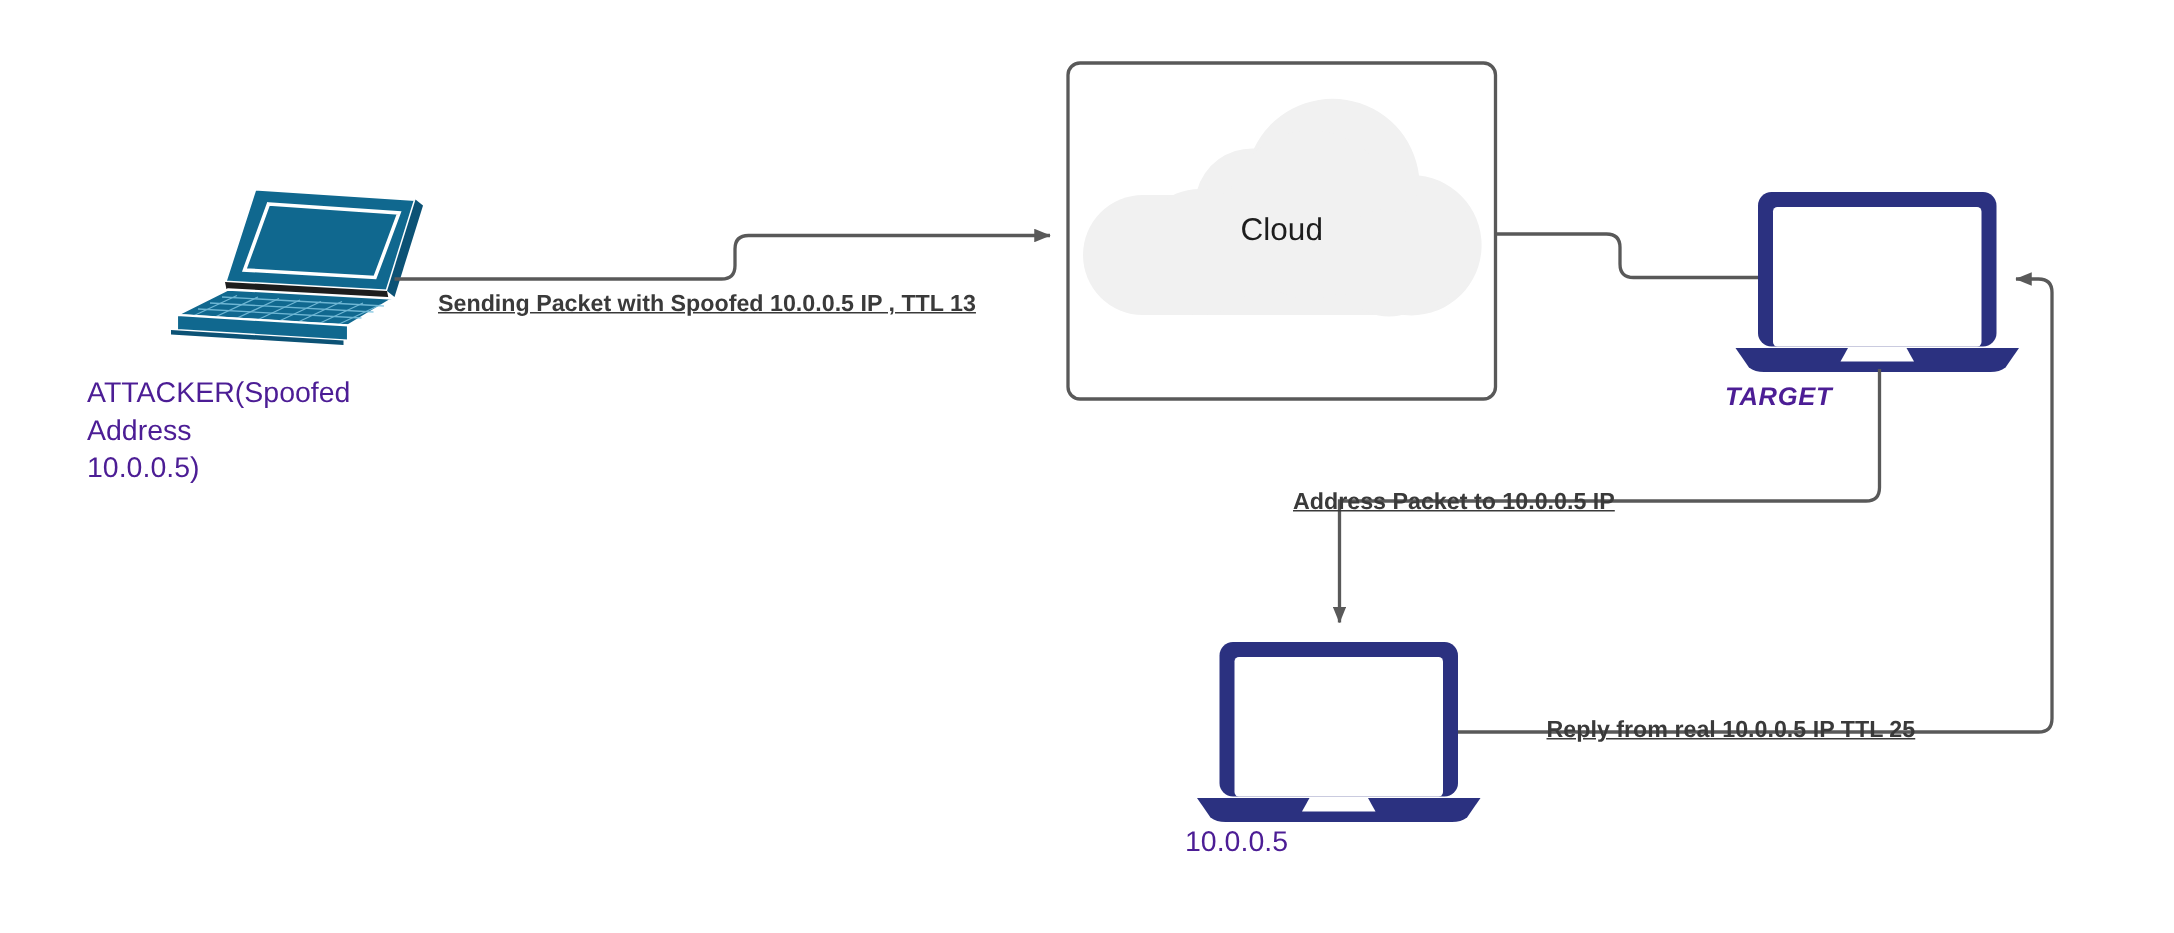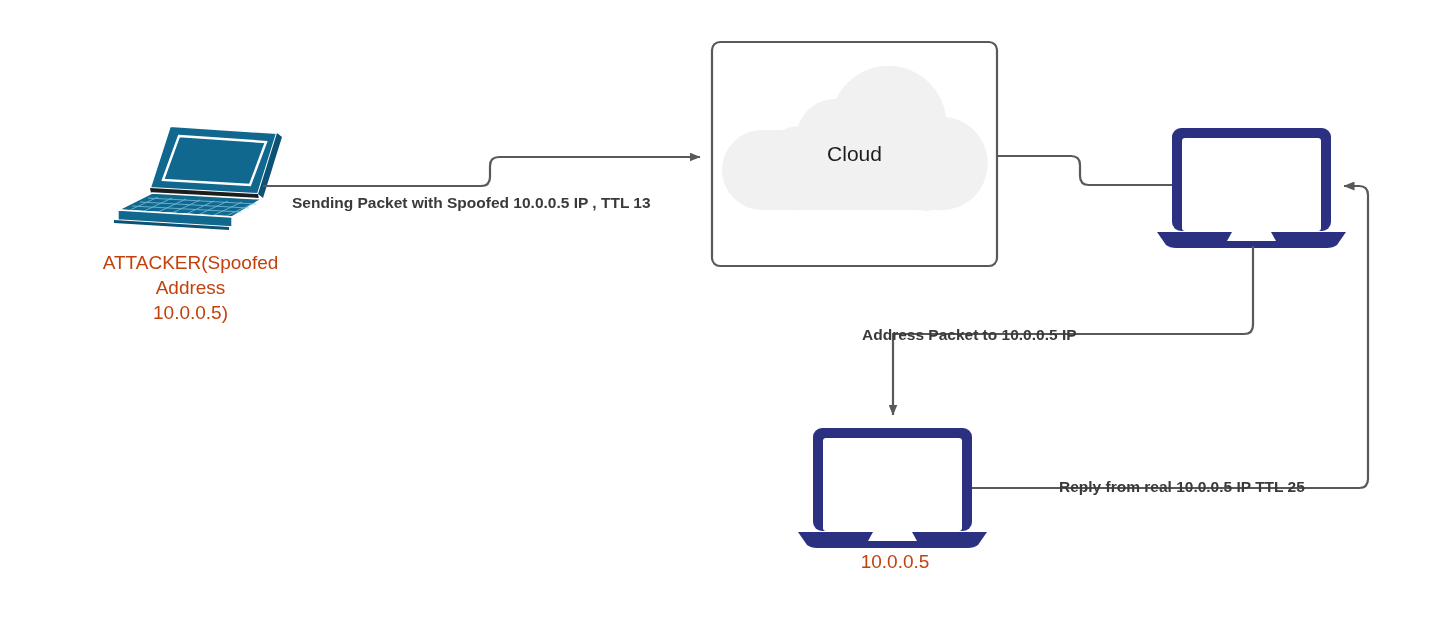--- a/index.html
+++ b/index.html
@@ -19,34 +19,35 @@
   }
   #diagram-svg {
     position: absolute;
     left: 0;
     top: 0;
     width: 1449px;
     height: 622px;
   }
   .node-label {
     position: absolute;
-    color: #c2410c;
+    color: #4c1d95;
     font-size: 19px;
     line-height: 25px;
-    text-align: center;
+    text-align: left;
     white-space: pre-line;
     font-family: "Liberation Sans", sans-serif;
   }
   .edge-label {
     position: absolute;
     color: #3a3a3a;
     font-size: 15.5px;
     font-weight: bold;
     white-space: nowrap;
     font-family: "Liberation Sans", sans-serif;
+    text-decoration: underline;
   }
   #attacker-label {
     left: 58px;
     top: 250px;
     width: 265px;
   }
   #target-label {
     left: 1150px;
     top: 252px;
     width: 210px;
@@ -62,21 +63,21 @@
   }
   #edge-label-spoof {
     left: 292px;
     top: 194px;
   }
   #edge-label-forward {
     left: 862px;
     top: 326px;
   }
   #edge-label-reply {
-    left: 1059px;
+    left: 1031px;
     top: 478px;
   }
   #cloud-text {
     position: absolute;
     left: 712px;
     top: 142px;
     width: 285px;
     text-align: center;
     font-size: 21px;
     color: #1d1d1d;
@@ -173,20 +174,21 @@
     <path d="M 972,488 L 1359,488 Q 1368,488 1368,479 L 1368,195
              Q 1368,186 1359,186 L 1344,186" fill="none" stroke="#595959" stroke-width="2.2" marker-end="url(#arrow-left)"></path>
   </svg>
 
   <div id="cloud-text" class="node-text">Cloud</div>
 
   <div id="attacker-label" class="node-label">ATTACKER(Spoofed
 Address
 10.0.0.5)</div>
 
+  <div id="target-label" class="node-label">TARGET</div>
 
   <div id="victim-label" class="node-label">10.0.0.5</div>
 
   <div id="edge-label-spoof" class="edge-label">Sending Packet with Spoofed 10.0.0.5 IP , TTL 13</div>
 
   <div id="edge-label-forward" class="edge-label">Address Packet to 10.0.0.5 IP</div>
 
   <div id="edge-label-reply" class="edge-label">Reply from real 10.0.0.5 IP TTL 25</div>
 
 </div>

